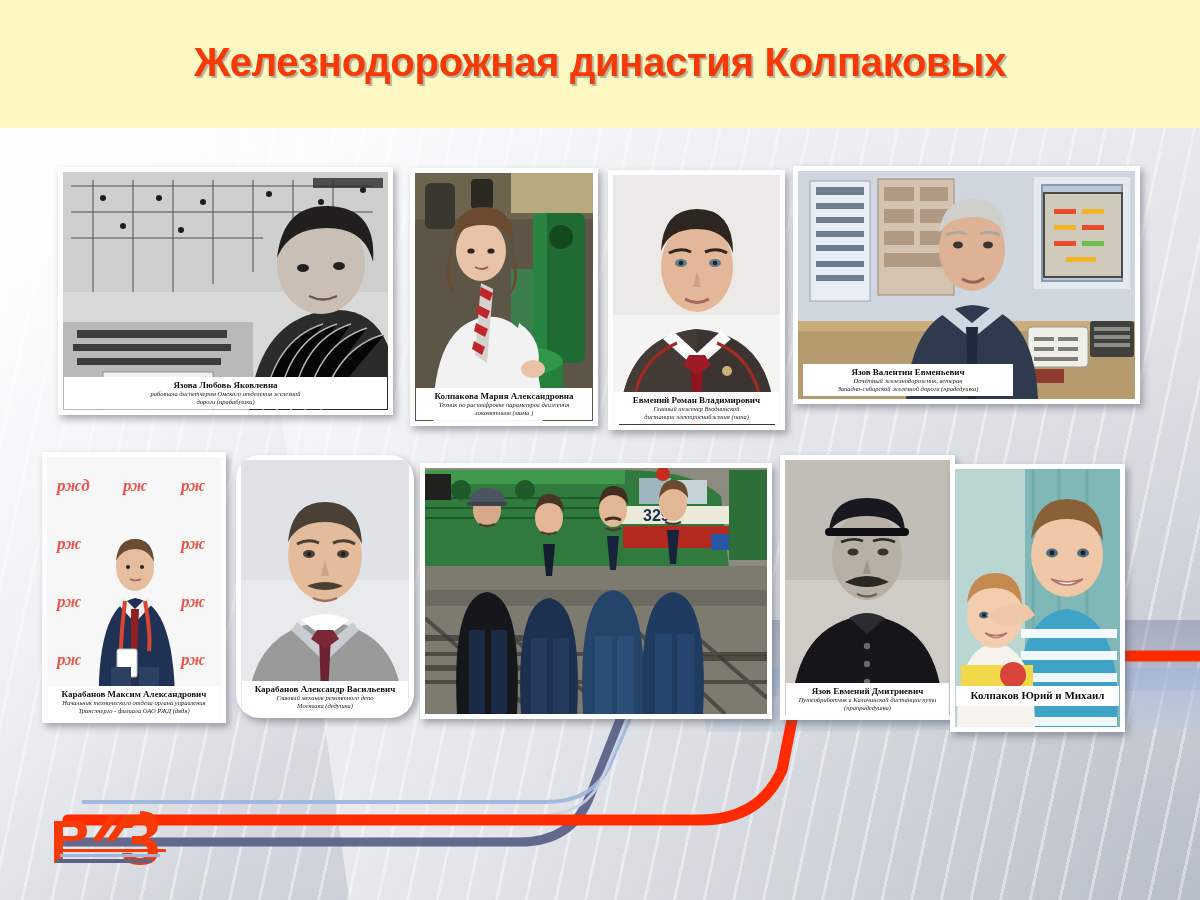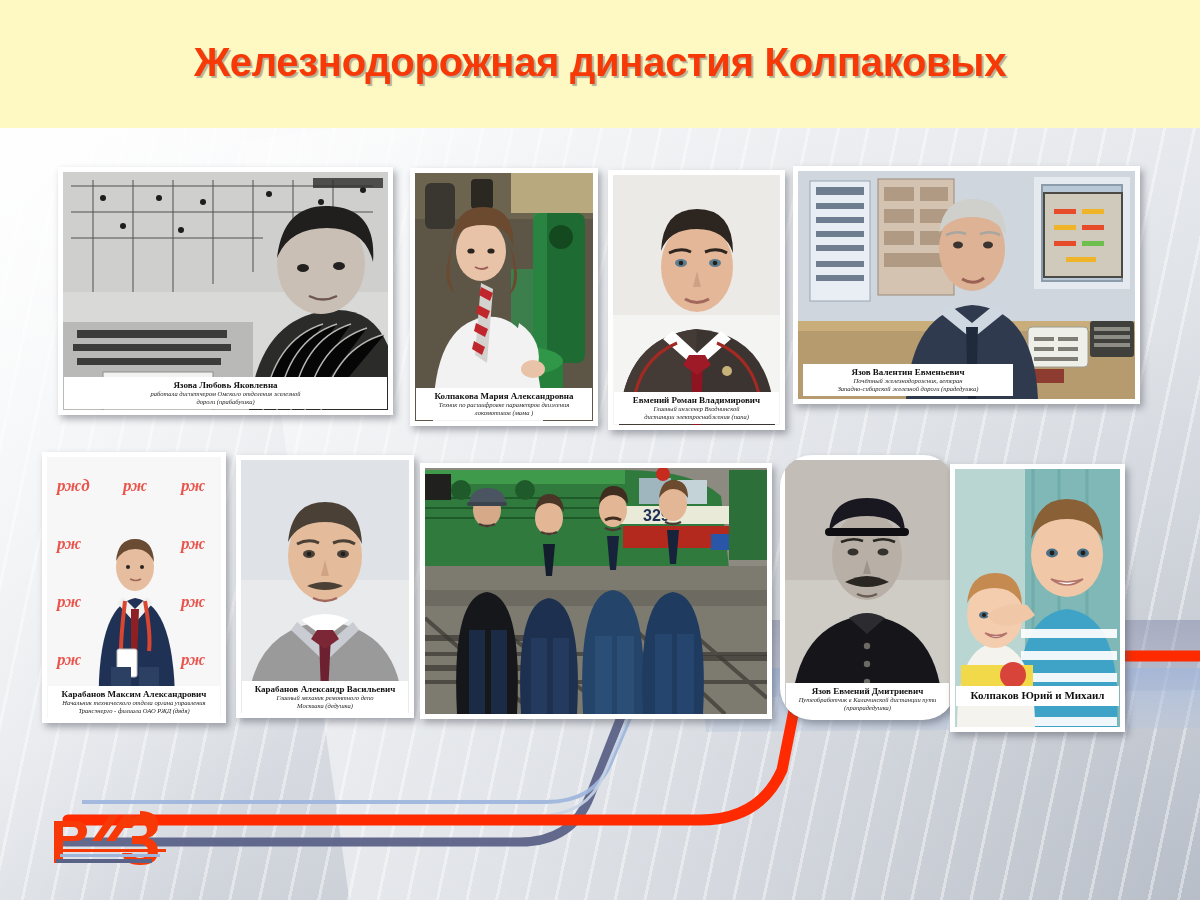--- a/index.html
+++ b/index.html
@@ -443,21 +443,21 @@
         <rect x="92" y="210" width="20" height="51" fill="#2c4063"></rect>
       </svg>
     </div>
     <div class="caption" style="bottom:5px;">
       <span class="cap-name">Карабанов Максим Александрович</span>
       <span class="cap-role">Начальник технического отдела органа управления</span>
       <span class="cap-role">Трансэнерго - филиала ОАО РЖД (дядя)</span>
     </div>
   </div>
 
-  <div class="photo-card" style="left:236px; top:455px; width:178px; height:263px;">
+  <div class="photo-card" style="left:236px; top:455px; width:178px; height:263px;border-radius:24px;">
     <div class="photo-img">
       <svg viewBox="0 0 168 253" preserveAspectRatio="none" style="width:100%;height:100%;display:block">
         <rect width="168" height="253" fill="#e9eaec"></rect>
         <rect x="0" y="0" width="168" height="120" fill="#dfe2e6"></rect>
 
         <path d="M6 253 q4 -84 78 -92 q76 8 78 92 z" fill="#9a9a9a"></path>
         <path d="M56 162 l28 24 l28 -24 l6 8 l-34 32 l-34 -32 z" fill="#c9ccd2"></path>
         <path d="M60 160 q24 -12 48 0 l-24 18 z" fill="#ffffff"></path>
         <path d="M78 176 l12 0 l-3 58 l-7 0 z" fill="#6d2030"></path>
         <path d="M76 170 l16 0 l6 9 l-14 10 l-14 -10 z" fill="#7c2736"></path>
@@ -561,21 +561,21 @@
           <path d="M234 30 q2 -18 14 -18 q15 0 15 18 q-6 -9 -15 -9 q-8 0 -14 9 z" fill="#6b4a2e"></path>
           <path d="M240 54 q8 4 16 0" stroke="#4a3a33" stroke-width="2.5" fill="none"></path>
           <path d="M242 62 l12 0 l-3 34 l-6 0 z" fill="#16233a"></path>
           <rect x="230" y="166" width="17" height="80" fill="#25456e"></rect>
           <rect x="252" y="166" width="17" height="80" fill="#25456e"></rect>
         </g>
       </svg>
     </div>
   </div>
 
-  <div class="photo-card" style="left:780px; top:455px; width:175px; height:265px;border-radius:32px;">
+  <div class="photo-card" style="left:780px; top:455px; width:175px; height:265px;">
     <div class="photo-img">
       <svg viewBox="0 0 165 255" preserveAspectRatio="none" style="width:100%;height:100%;display:block">
         <rect width="165" height="255" fill="#cfccc6"></rect>
         <rect x="0" y="0" width="165" height="120" fill="#c2beb7"></rect>
 
         <path d="M6 255 q4 -92 76 -100 q74 8 76 100 z" fill="#16151a"></path>
         <path d="M64 158 q18 -10 36 0 l-18 16 z" fill="#2c2b30"></path>
         <g fill="#6d6a66">
           <circle cx="82" cy="186" r="3.2"></circle>
             <circle cx="82" cy="204" r="3.2"></circle>

